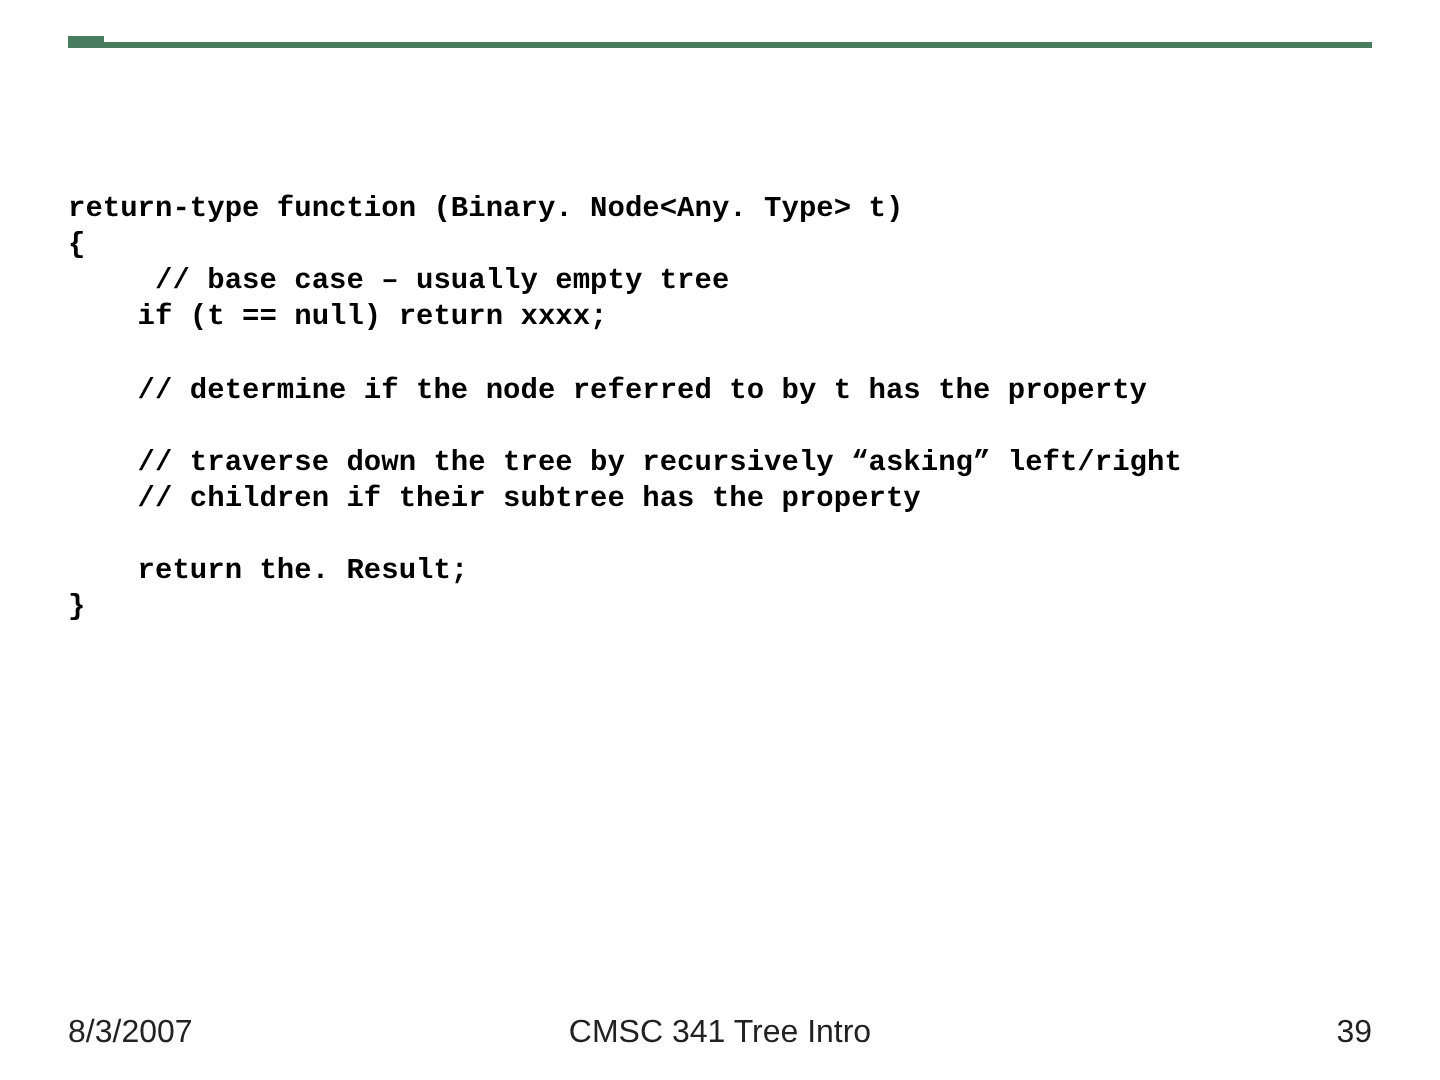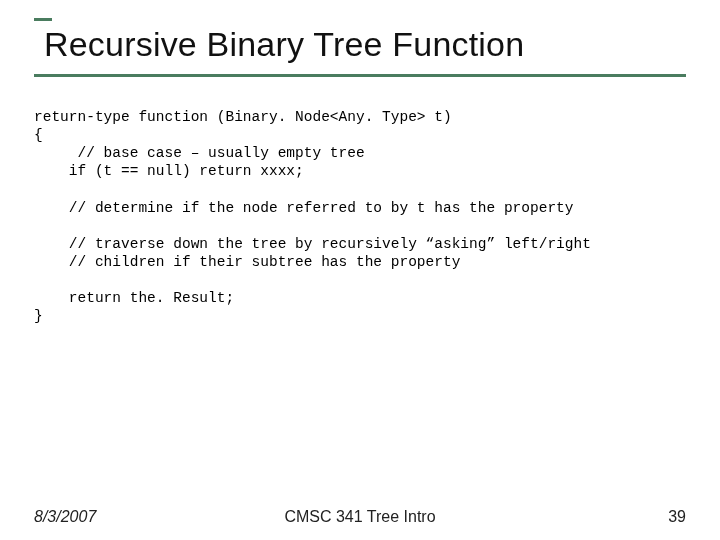--- a/index.html
+++ b/index.html
@@ -38,41 +38,41 @@
     letter-spacing: 0.2px;
   }
   .title-line-bottom {
     height: 3px;
     background: #4a7c5f;
     width: 652px;
   }
   .code-block {
     position: absolute;
     left: 34px;
-    top: 108px;
+    top: 96px;
     width: 660px;
     font-family: "Courier New", Courier, monospace;
     font-size: 14.5px;
     line-height: 1.25;
     white-space: pre;
     color: #000;
+    font-weight: bold;
   }
   .footer {
     position: absolute;
     bottom: 14px;
     left: 34px;
     width: 652px;
     font-size: 16px;
     color: #222;
   }
   .footer .date {
     position: absolute;
     left: 0;
     bottom: 0;
-    font-style: italic;
   }
   .footer .center {
     position: absolute;
     left: 0;
     right: 0;
     bottom: 0;
     text-align: center;
   }
   .footer .pagenum {
     position: absolute;
@@ -80,21 +80,20 @@
     bottom: 0;
   }
 </style>
 </head>
 <body>
 
 <div class="slide">
 
   <div class="title-wrap">
     <div class="title-line-top"></div>
-    <div class="title-text">Recursive Binary Tree Function</div>
     <div class="title-line-bottom"></div>
   </div>
 
   <div class="code-block"><span>return-type function (Binary. Node&lt;Any. Type&gt; t)</span>
 <span>{</span>
 <span>     // base case – usually empty tree</span>
 <span>    if (t == null) return xxxx;</span>
 
 <span>    // determine if the node referred to by t has the property</span>
 

